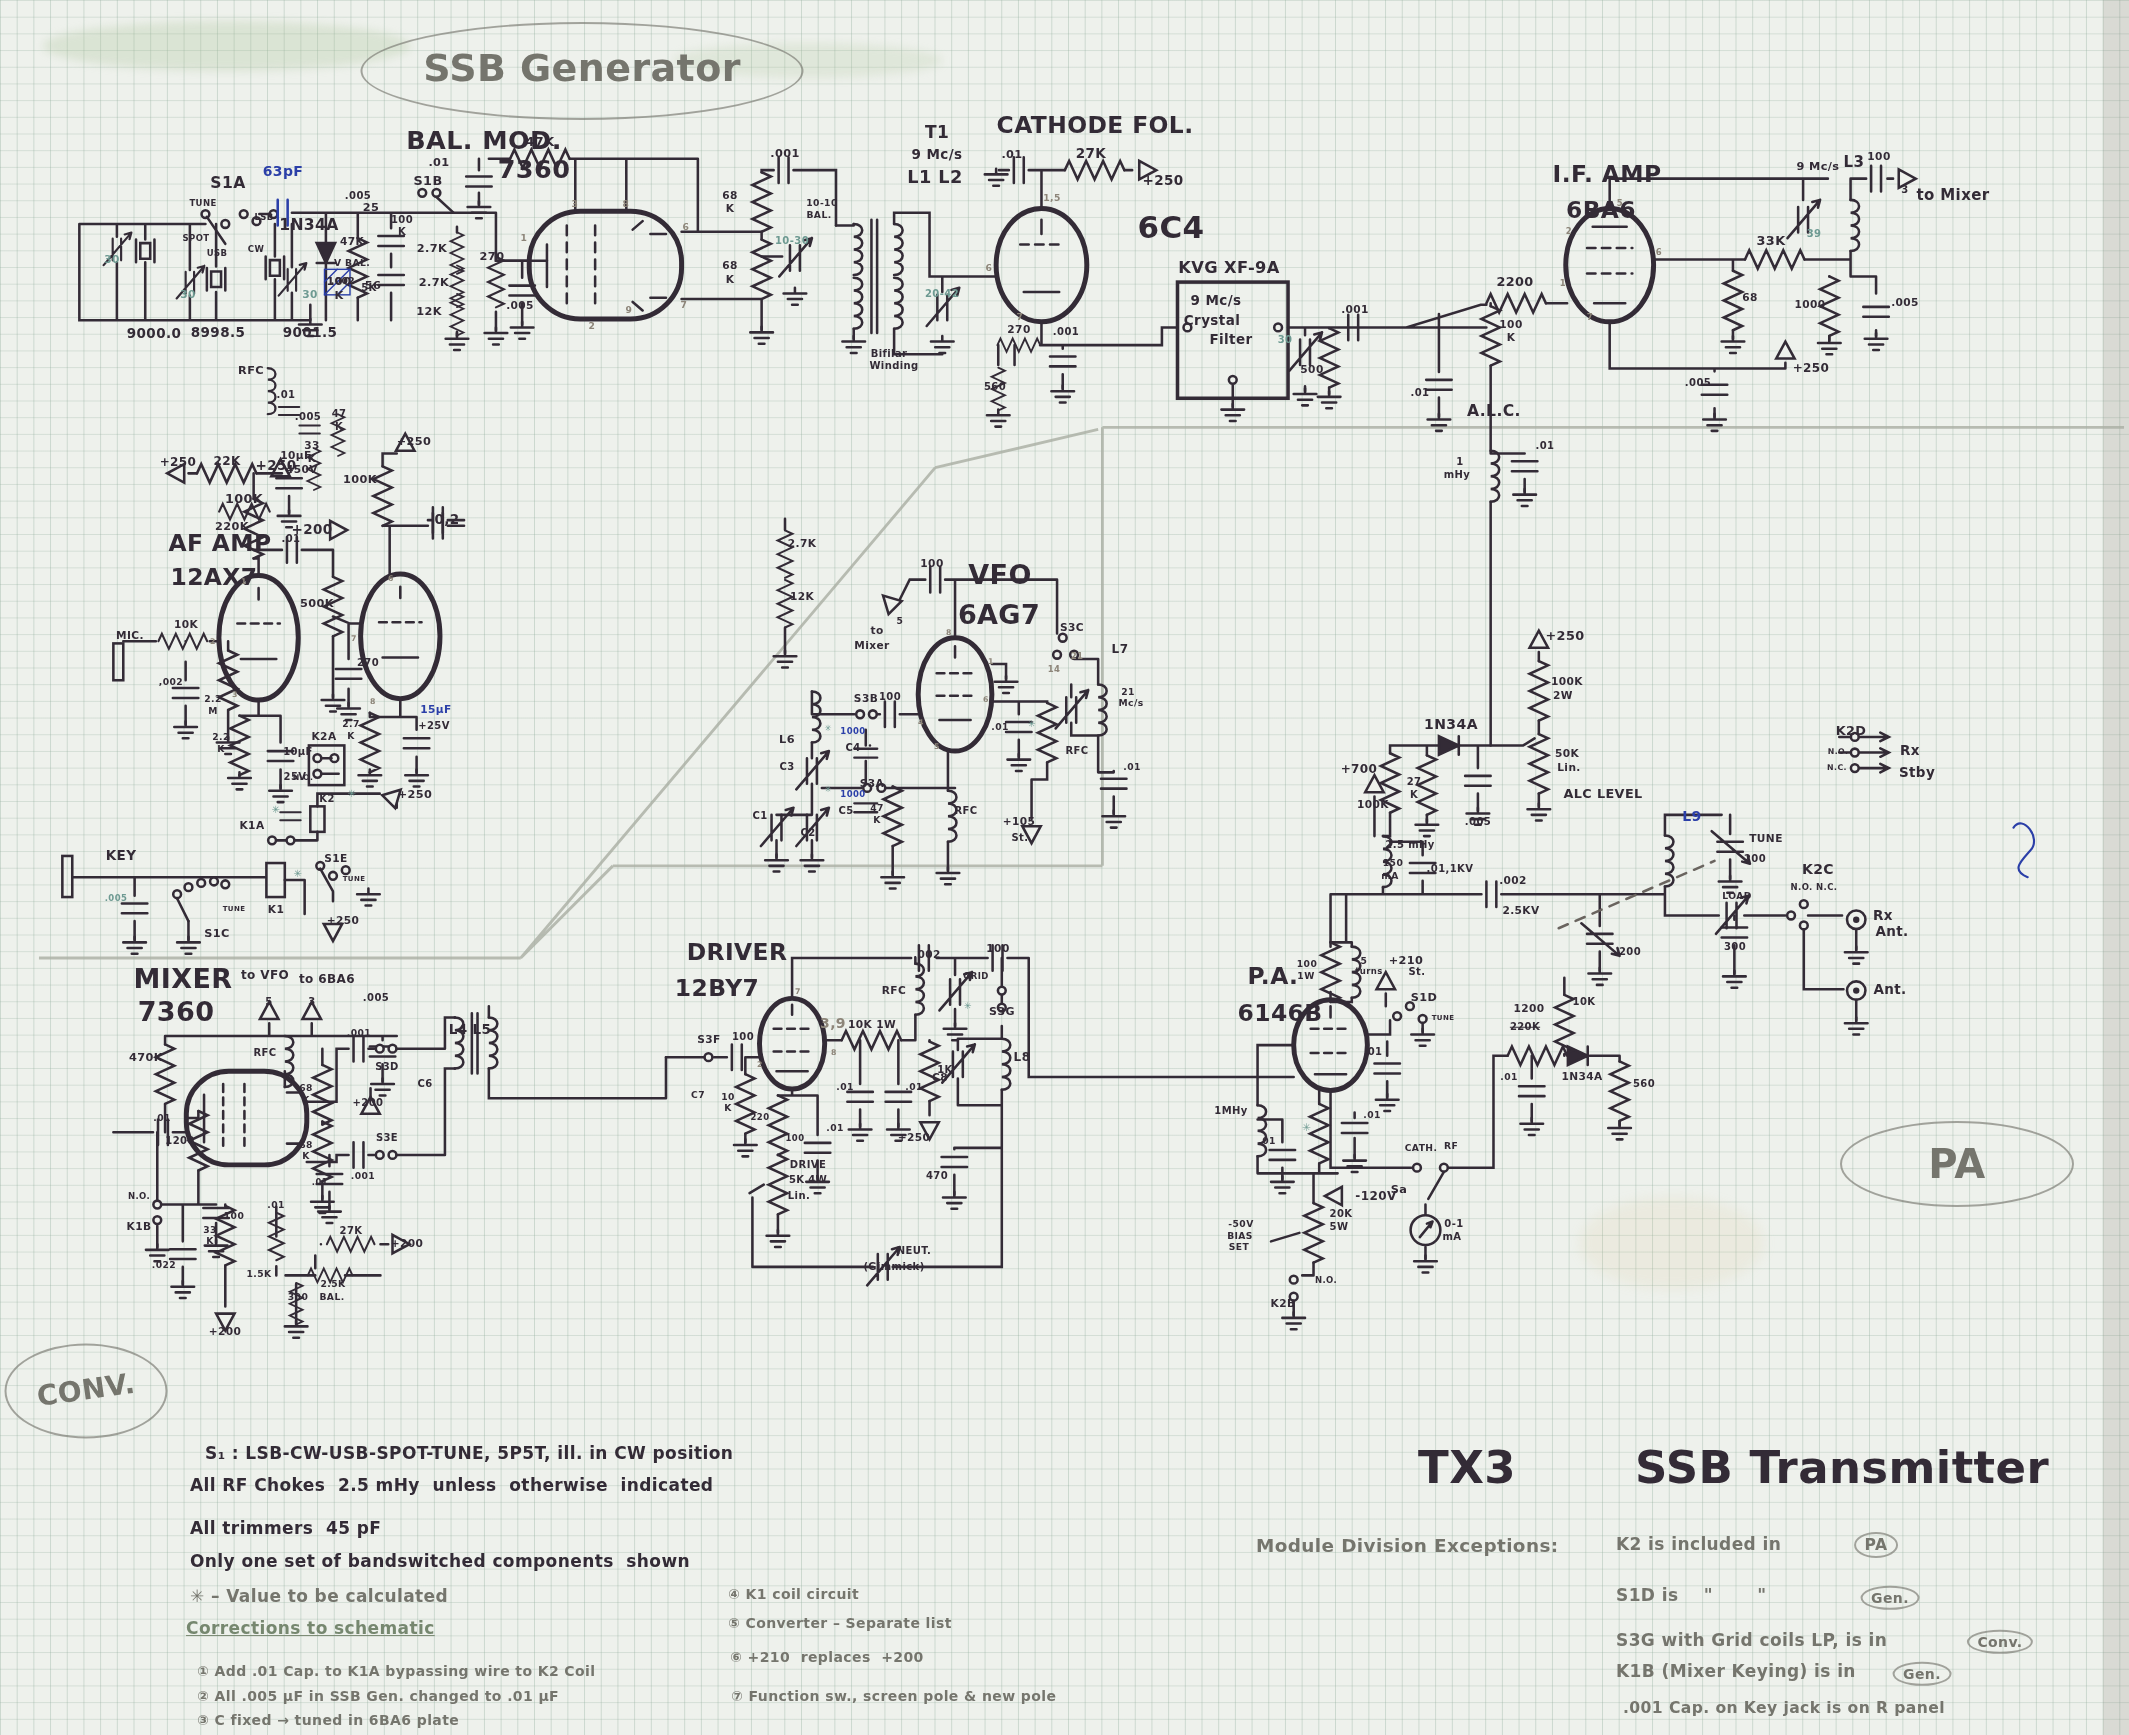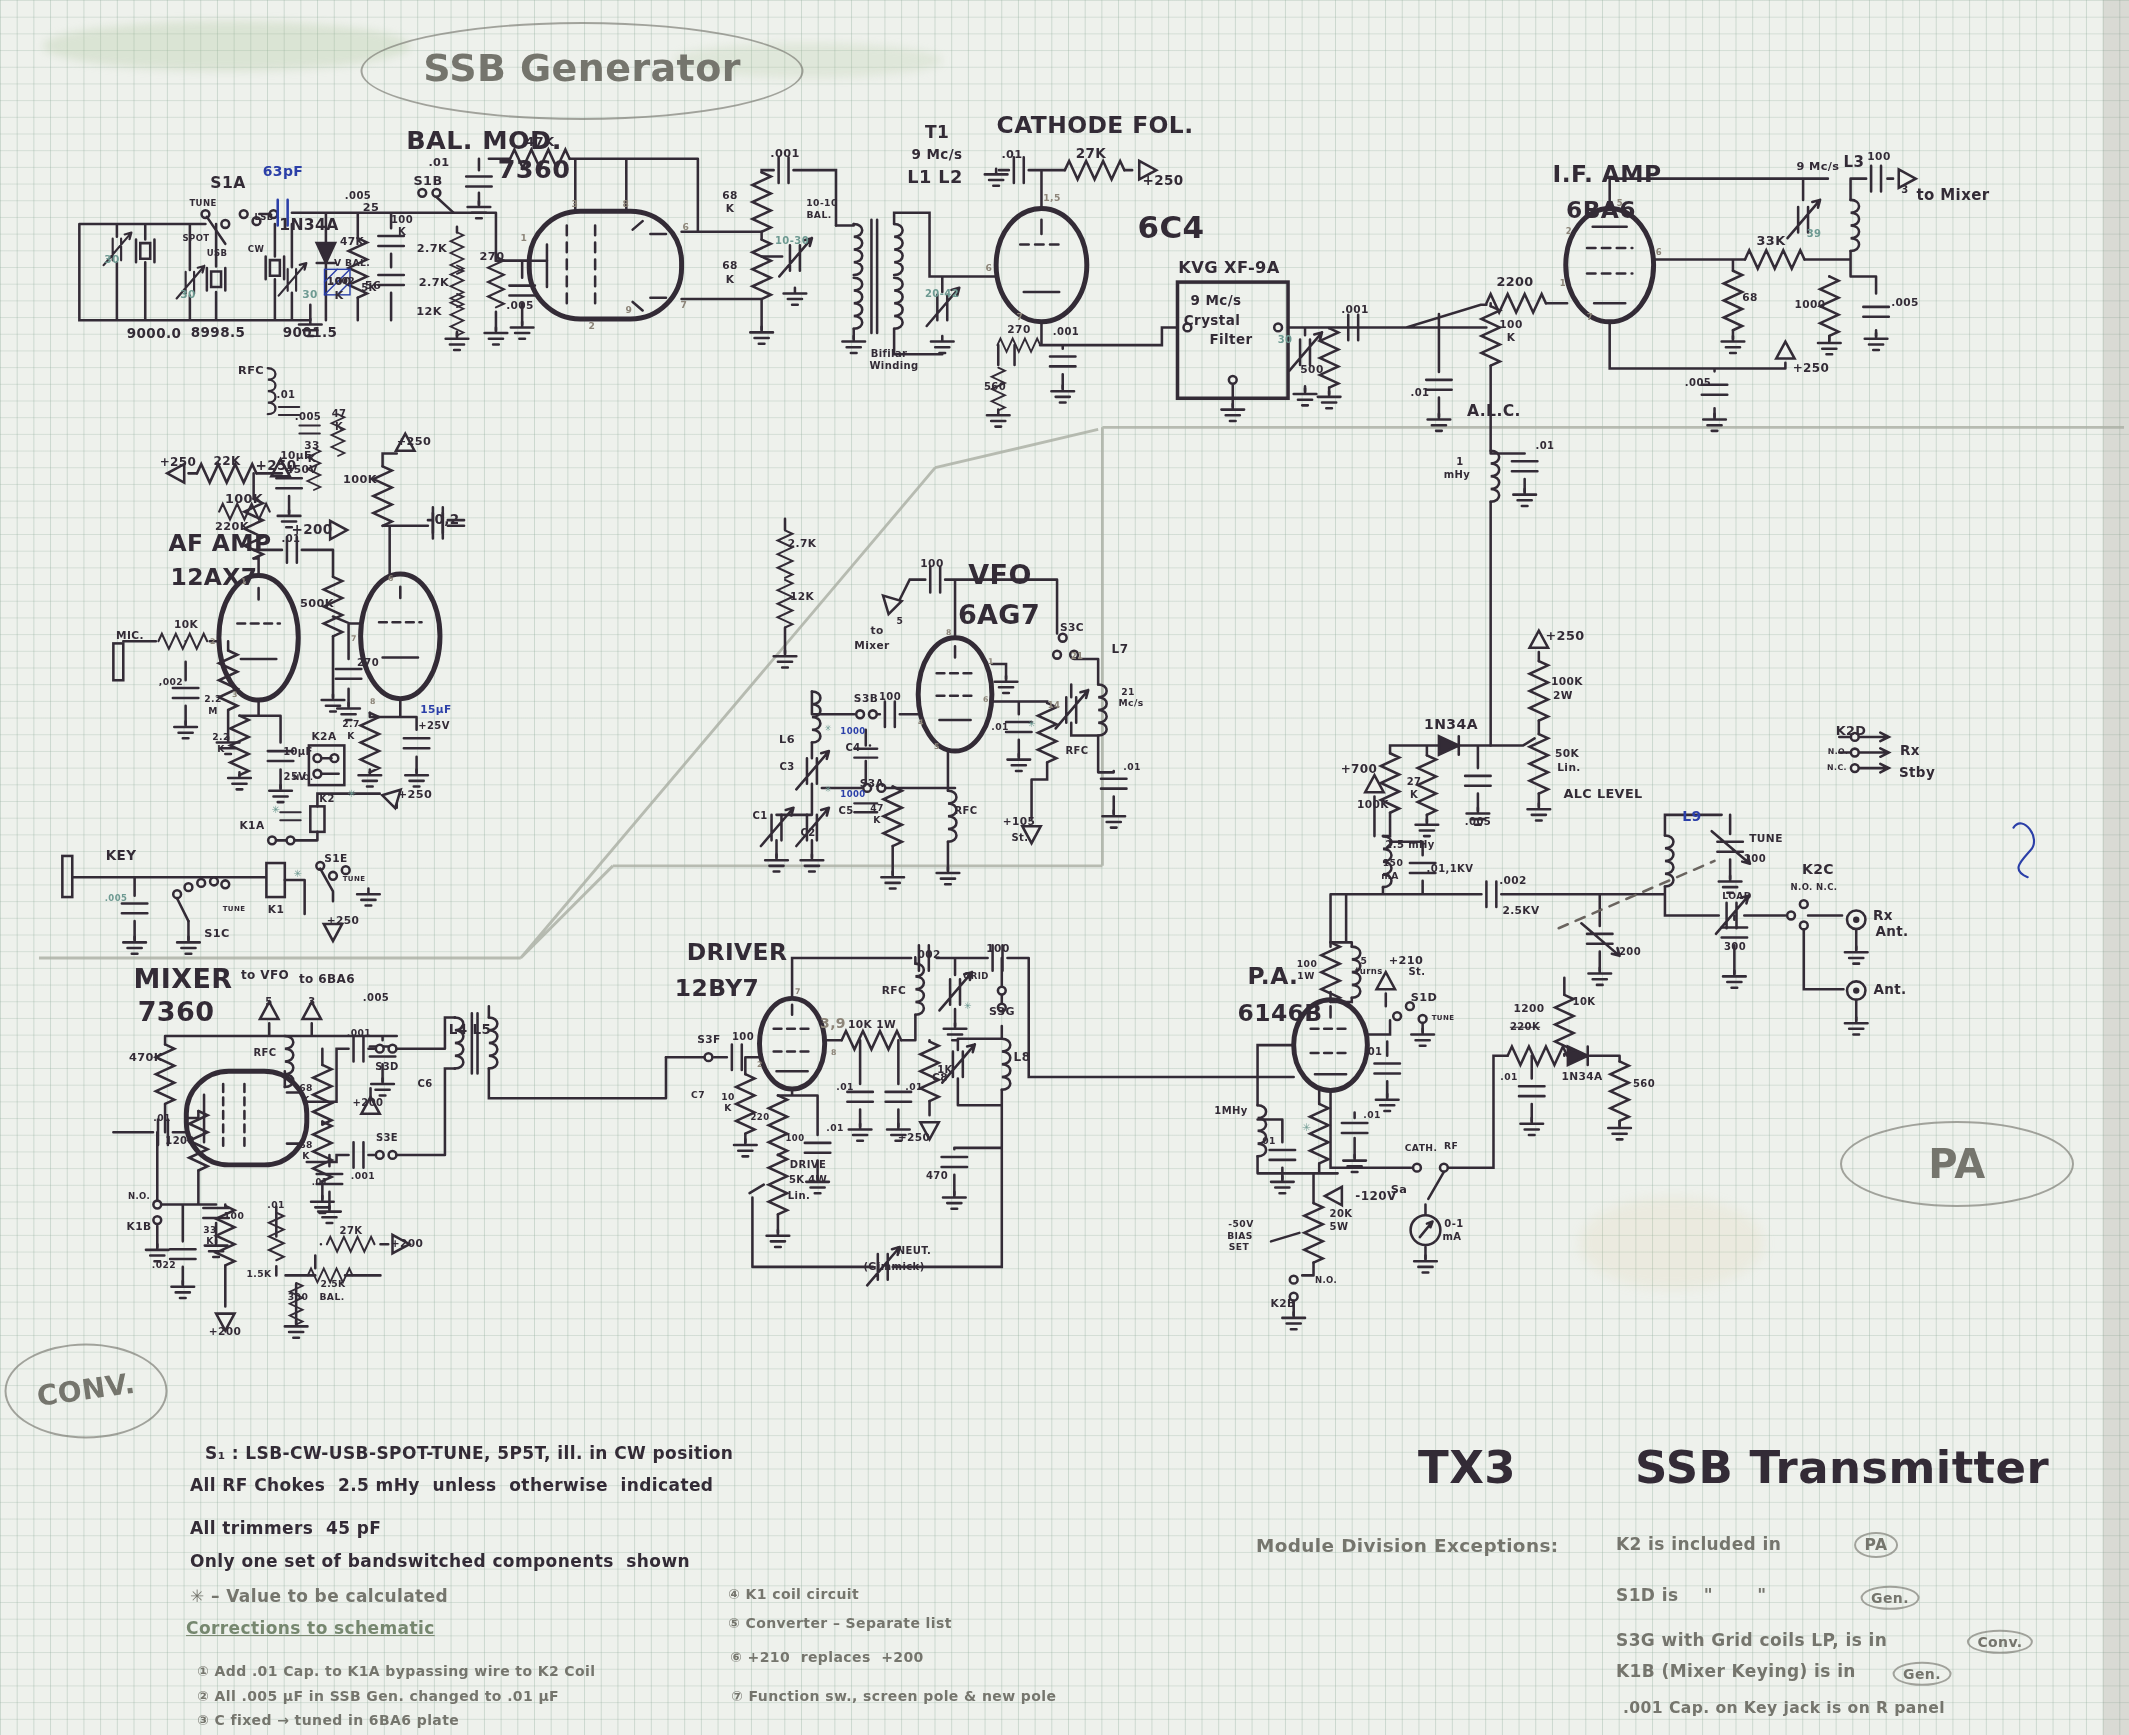--- a/index.html
+++ b/index.html
@@ -844,21 +844,21 @@
       <span class="lb pn" style="left: 354px; top: 639px; font-size: 7.8px; transform: translate(-50%, -50%);">7</span>
       <span class="lb pn" style="left: 373px; top: 702px; font-size: 7.8px; transform: translate(-50%, -50%);">8</span>
       <span class="lb ink" style="left: 932px; top: 564px; font-size: 10.6px; transform: translate(-50%, -50%);">100</span>
       <span class="lb ink" style="left: 877px; top: 631px; font-size: 10.6px; transform: translate(-50%, -50%);">to</span>
       <span class="lb ink" style="left: 872px; top: 646px; font-size: 10.6px; transform: translate(-50%, -50%);">Mixer</span>
       <span class="lb ink" style="left: 900px; top: 621px; font-size: 9.2px; transform: translate(-50%, -50%);">5</span>
       <span class="lb pn" style="left: 949px; top: 633px; font-size: 7.8px; transform: translate(-50%, -50%);">8</span>
       <span class="lb ink" style="left: 1072px; top: 628px; font-size: 10.6px; transform: translate(-50%, -50%);">S3C</span>
       <span class="lb ink" style="left: 1120px; top: 649px; font-size: 12px; transform: translate(-50%, -50%);">L7</span>
       <span class="lb pn" style="left: 1077px; top: 656px; font-size: 8.5px; transform: translate(-50%, -50%);">21</span>
-      <span class="lb pn" style="left: 1054px; top: 705px; font-size: 8.5px; transform: translate(-50%, -50%);">14</span>
+      <span class="lb pn" style="left: 1054px; top: 669px; font-size: 8.5px; transform: translate(-50%, -50%);">14</span>
       <span class="lb ink" style="left: 1128px; top: 692px; font-size: 9.2px; transform: translate(-50%, -50%);">21</span>
       <span class="lb ink" style="left: 1131px; top: 703px; font-size: 9.2px; transform: translate(-50%, -50%); text-align: right;">Mc/s</span>
       <span class="lb ink" style="left: 866px; top: 699px; font-size: 10.6px; transform: translate(-50%, -50%);">S3B</span>
       <span class="lb ink" style="left: 890px; top: 697px; font-size: 10px; transform: translate(-50%, -50%);">100</span>
       <span class="lb pn" style="left: 921px; top: 723px; font-size: 7.8px; transform: translate(-50%, -50%);">4</span>
       <span class="lb pn" style="left: 986px; top: 700px; font-size: 7.8px; transform: translate(-50%, -50%);">6</span>
       <span class="lb pn" style="left: 991px; top: 662px; font-size: 7.8px; transform: translate(-50%, -50%);">1</span>
       <span class="lb pn" style="left: 937px; top: 747px; font-size: 7.8px; transform: translate(-50%, -50%);">5</span>
       <span class="lb ink" style="left: 1000px; top: 727px; font-size: 9.2px; transform: translate(-50%, -50%);">.01</span>
       <span class="lb tl" style="left: 1032px; top: 724px; font-size: 9.2px; transform: translate(-50%, -50%);">✳</span>

